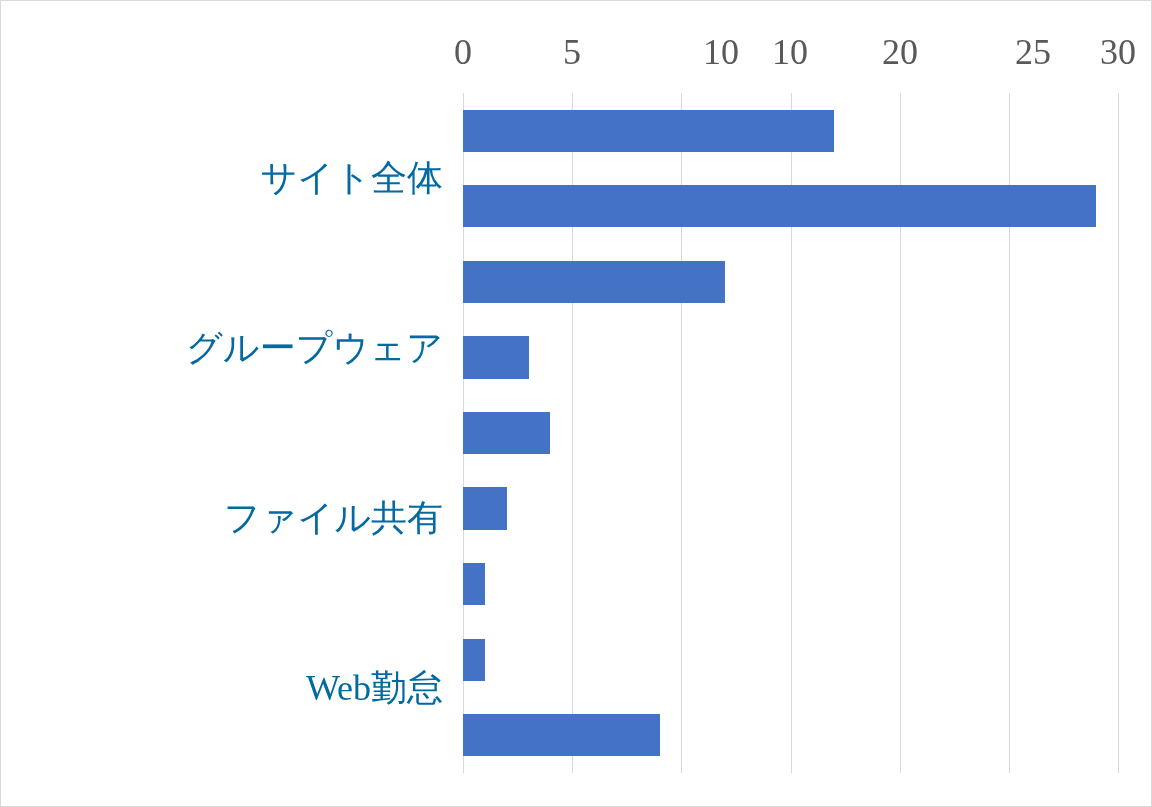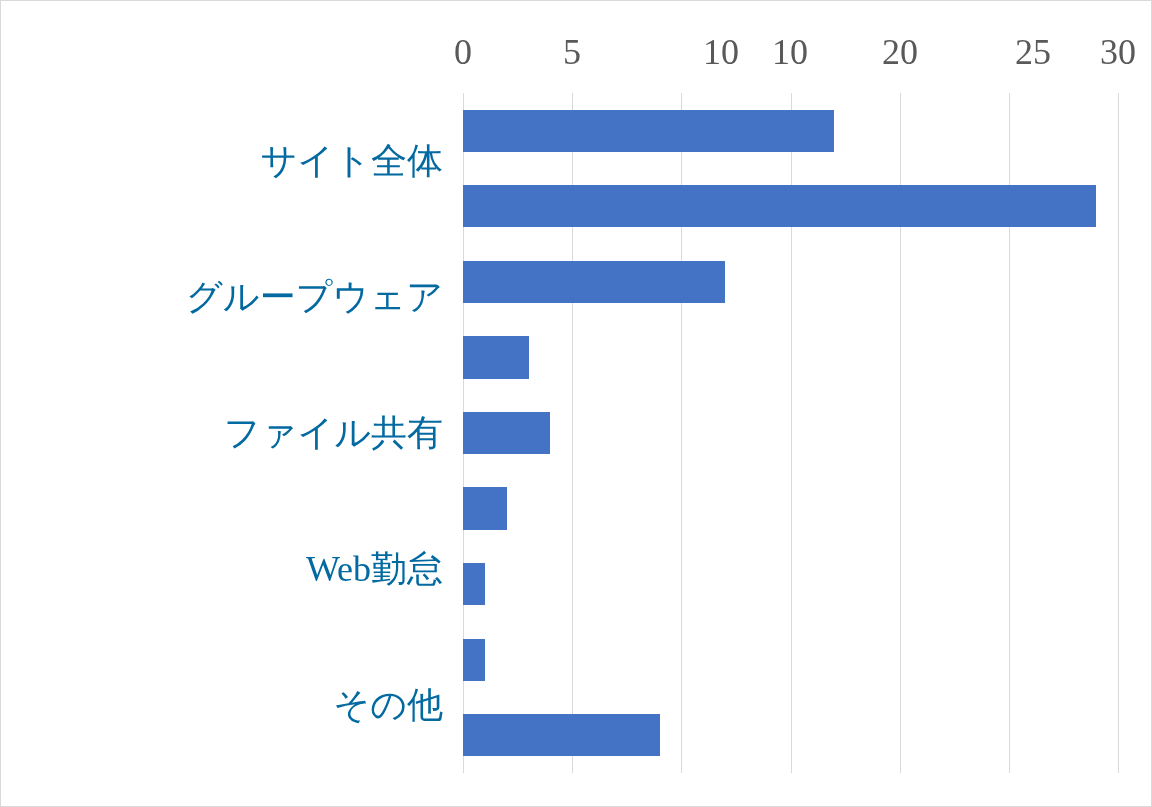--- a/index.html
+++ b/index.html
@@ -112,23 +112,20 @@
       </div>
     <div class="cat-label-row">
         <span class="cat-label">グループウェア</span>
       </div>
     <div class="cat-label-row">
         <span class="cat-label">ファイル共有</span>
       </div>
     <div class="cat-label-row">
         <span class="cat-label">Web勤怠</span>
       </div>
-    <div class="cat-label-row">
-        <span class="cat-label">その他</span>
-      </div>
   </div>
 
   <div class="plot-area">
 
     <div class="gridline" style="left:0%"></div>
     <div class="gridline" style="left:16.6667%"></div>
     <div class="gridline" style="left:33.3333%"></div>
     <div class="gridline" style="left:50%"></div>
     <div class="gridline" style="left:66.6667%"></div>
     <div class="gridline" style="left:83.3333%"></div>

